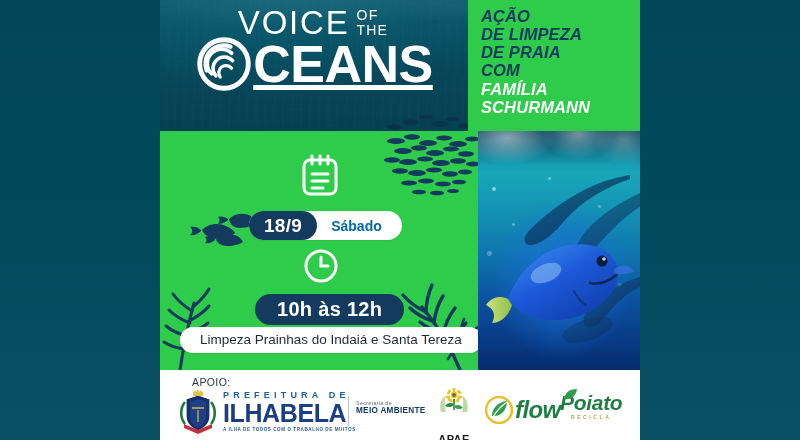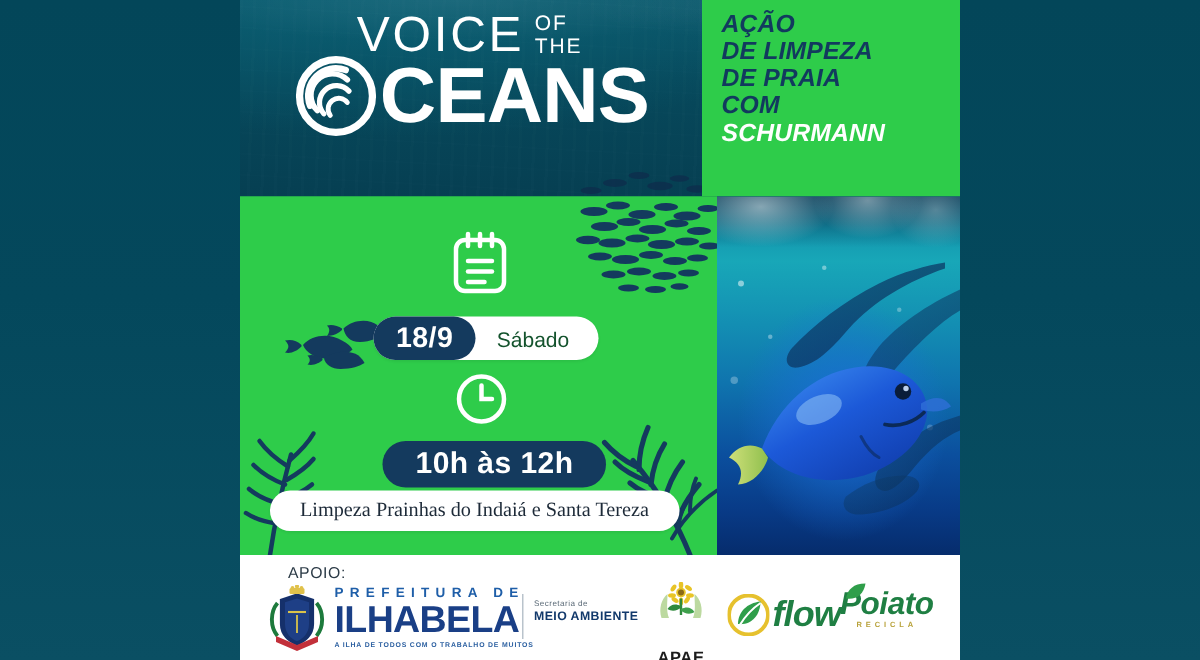--- a/index.html
+++ b/index.html
@@ -62,21 +62,21 @@
   }
   .logo-ofthe {
     display:flex; flex-direction:column; align-items:flex-start;
     line-height:1.02; padding-bottom:2px;
   }
   .logo-of, .logo-the {
     font-size:14px; font-weight:300; letter-spacing:1.2px; color:#fff;
   }
   .logo-line2 {
     display:flex; align-items:center; justify-content:center; gap:2px;
-    margin-top:-2px; padding-left:4px;
+    margin-top:-2px; padding-left:4px;text-decoration:underline;
   }
   .spiral { width:54px; height:54px; flex:0 0 auto; }
   .logo-oceans {
     font-size:52px; font-weight:800; letter-spacing:-0.5px; line-height:1;
     color:#fff;
   }
 
   
   .headline {
     position:absolute; right:0; top:0; width:172px; height:131px;
@@ -136,33 +136,32 @@
     box-shadow:0 1px 2px rgba(0,0,0,.07);
   }
   .pill-navy {
     background:#143a5e; color:#fff; border-radius:999px;
     display:flex; align-items:center; justify-content:center;
     font-weight:800; letter-spacing:.3px;
   }
   .date-num { padding:0 15px; font-size:19px; height:29px; }
   .date-day {
     display:flex; align-items:center; padding:0 20px 0 14px;
-    color:#14532d; font-size:14px; font-weight:400;
+    color:#0369a1; font-size:14px; font-weight:700;
   }
   .row-time {
     position:absolute; left:95px; top:163px;
     height:31px; padding:0 22px; font-size:20px;
   }
   .row-place {
     position:absolute; left:20px; top:196px;
     background:#fff; border-radius:999px;
     padding:5px 20px 6px; color:#1d2a38;
     font-size:13.5px; font-weight:400; white-space:nowrap;
     box-shadow:0 1px 2px rgba(0,0,0,.07);
-    font-family:Liberation Serif, serif;
   }
 
   
   .footer {
     position:absolute; left:0; top:370px; width:480px; height:70px;
     background:#ffffff;
   }
   .apoio {
     position:absolute; left:32px; top:6px;
     color:#2b3a46; font-size:10.5px; letter-spacing:.4px;
@@ -272,20 +271,21 @@
           </svg>
           <span class="logo-oceans">CEANS</span>
         </div>
       </div>
 
       <div class="headline">
         <div class="hl-dark">AÇÃO</div>
         <div class="hl-dark">DE LIMPEZA</div>
         <div class="hl-dark">DE PRAIA</div>
         <div class="hl-dark">COM</div>
+        <div class="hl-white">FAMÍLIA</div>
         <div class="hl-white">SCHURMANN</div>
       </div>
     </div>
 
     <div class="mid">
 
       <div class="green-panel">
 
         <svg class="svg-abs" viewBox="0 0 318 239" preserveAspectRatio="none">
           <g fill="#143a5e">

